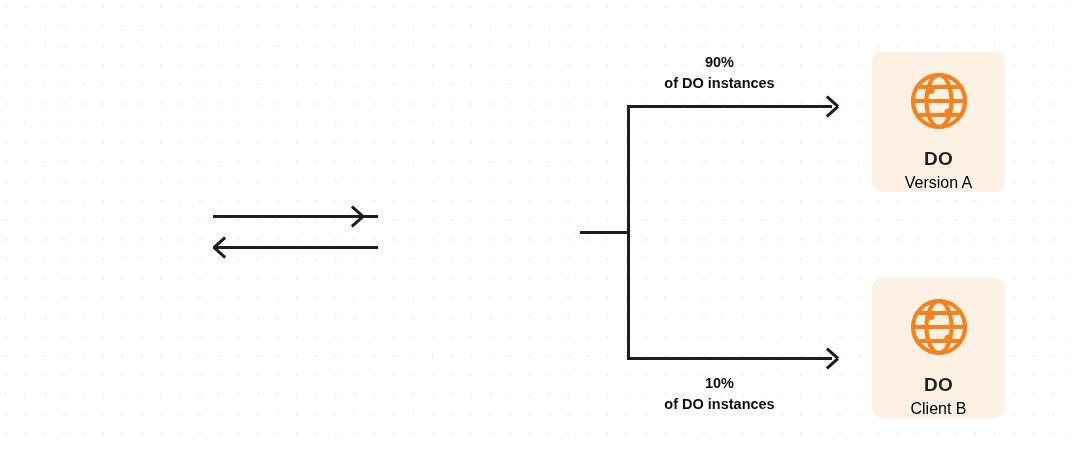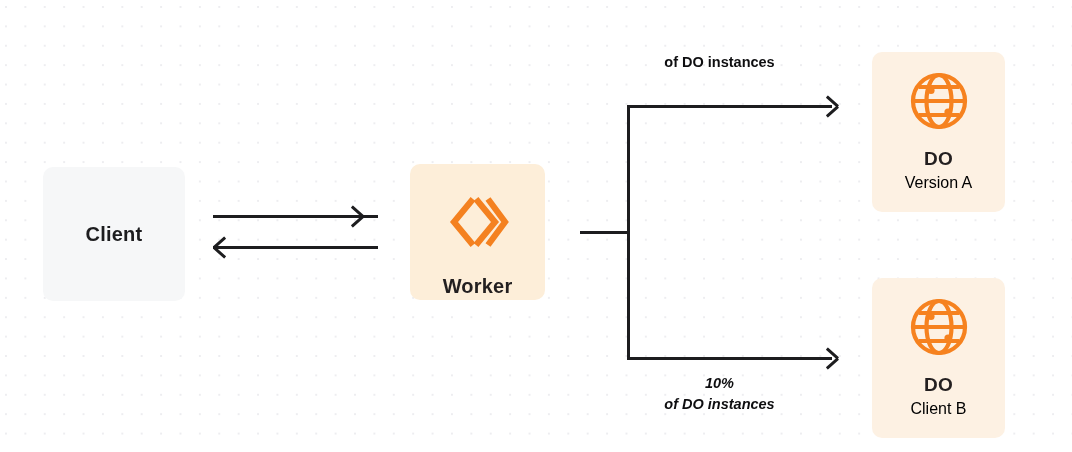--- a/index.html
+++ b/index.html
@@ -60,21 +60,21 @@
   #worker-node .node-title {
     font-size: 20px;
     font-weight: bold;
     color: #231f20;
     margin-top: 22px;
     letter-spacing: 0.2px;
   }
 
   .do-node {
     width: 133px;
-    height: 160px;
+    height: 140px;
     background: #fdf1e3;
     justify-content: flex-start;
     padding-top: 18px;
   }
   #do-a-node { left: 872px; top: 52px; }
   #do-b-node { left: 872px; top: 278px; }
 
   .do-node .node-title {
     font-size: 19px;
     font-weight: bold;
@@ -125,73 +125,59 @@
   .edge-label {
     position: absolute;
     text-align: center;
     font-size: 14.5px;
     font-weight: bold;
     color: #0e0e10;
     line-height: 1.43;
     white-space: nowrap;
   }
   #label-top  { left: 617px; top: 52px;  width: 205px; }
-  #label-bot  { left: 617px; top: 373px; width: 205px; font-style: italic; }
+  #label-bot  { left: 617px; top: 373px; width: 205px; }
 </style>
 </head>
 <body>
 
 <div id="canvas">
 
-  <div class="node" id="client-node">
-    <span class="node-title">Client</span>
-  </div>
 
   <div class="conn h-line" style="left:213px; top:215px; width:165px;"></div>
   <div class="arrowhead right" style="left:363px; top:215px;">
     <i class="a"></i>
       <i class="b"></i>
   </div>
 
   <div class="conn h-line" style="left:213px; top:246px; width:165px;"></div>
   <div class="arrowhead left" style="left:214px; top:246px;">
     <i class="a"></i>
       <i class="b"></i>
   </div>
 
-  <div class="node" id="worker-node">
-    <span class="icon-wrap">
-      <svg width="62" height="62" viewBox="0 0 62 62">
-        <g fill="none" stroke="#f48120" stroke-width="6.2" stroke-linejoin="miter" stroke-linecap="butt">
-          <polyline points="26,8 7,31 26,54"></polyline>
-          <polyline points="29,8 48,31 29,54"></polyline>
-          <polyline points="41,8 58,31 41,54"></polyline>
-        </g>
-      </svg>
-    </span>
-    <span class="node-title">Worker</span>
-  </div>
 
   <div class="conn h-line" style="left:580px; top:231px; width:50px;"></div>
 
   <div class="conn v-line" style="left:627px; top:105px; height:255px;"></div>
 
   <div class="conn h-line" style="left:627px; top:105px; width:205px;"></div>
   <div class="arrowhead right" style="left:838px; top:105px;">
     <i class="a"></i>
       <i class="b"></i>
   </div>
 
   <div class="conn h-line" style="left:627px; top:357px; width:205px;"></div>
   <div class="arrowhead right" style="left:838px; top:357px;">
     <i class="a"></i>
       <i class="b"></i>
   </div>
 
   <div class="edge-label" id="label-top">
+    <div>90%</div>
     <div>of DO instances</div>
   </div>
 
   <div class="edge-label" id="label-bot">
     <div>10%</div>
     <div>of DO instances</div>
   </div>
 
   <div class="node do-node" id="do-a-node">
     <span class="icon-wrap">

